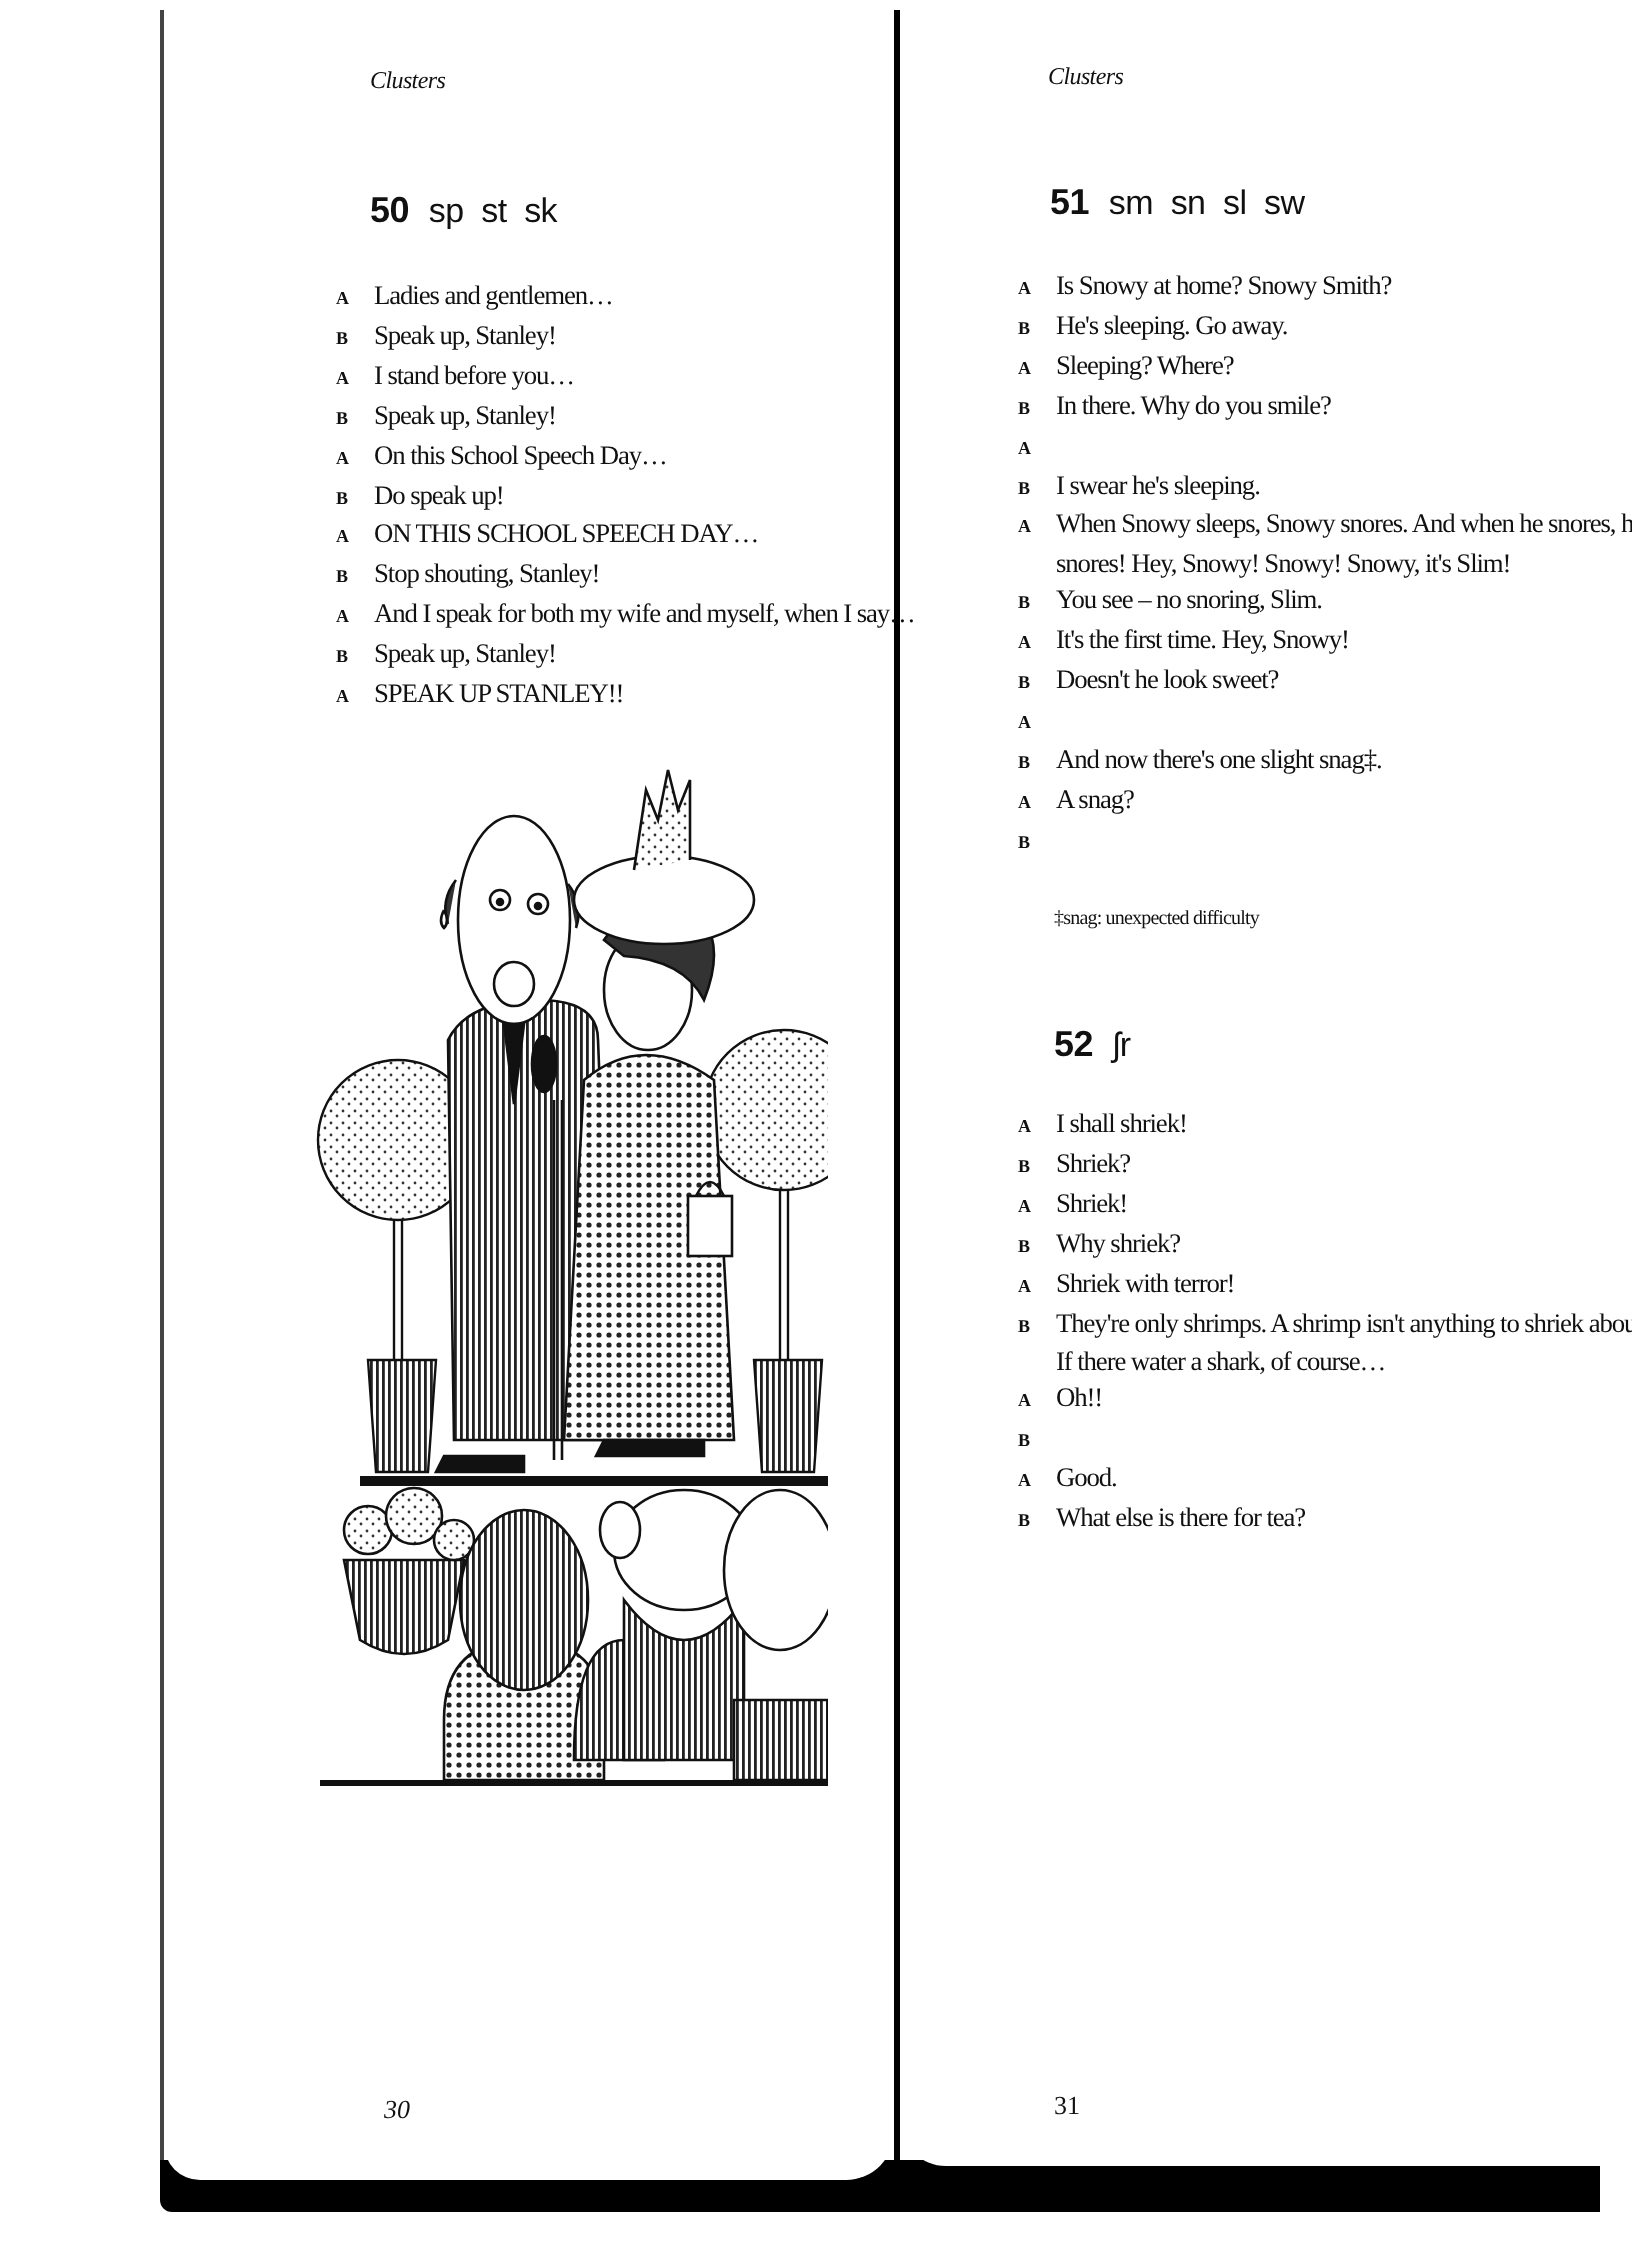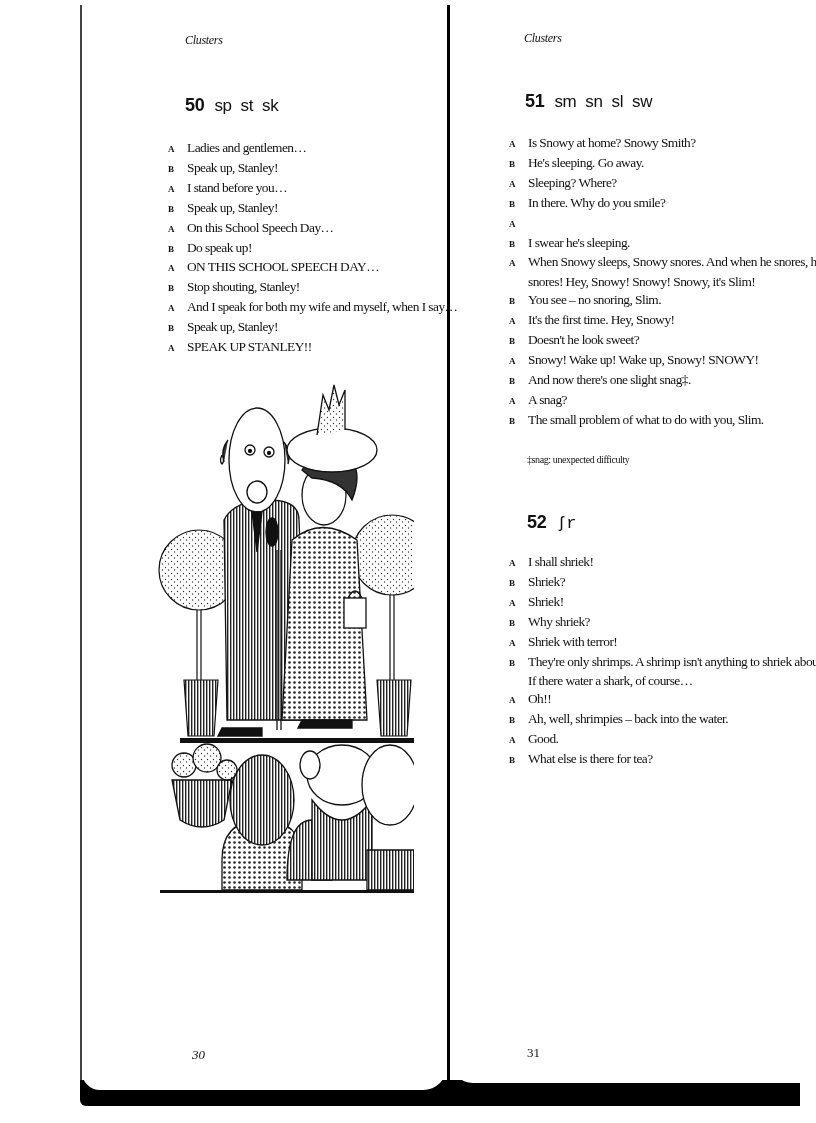--- a/index.html
+++ b/index.html
@@ -214,40 +214,38 @@
   <li>
       <span class="spk">A</span>
       <span class="txt">It's the first time. Hey, Snowy!</span>
     </li>
   <li>
       <span class="spk">B</span>
       <span class="txt">Doesn't he look sweet?</span>
     </li>
   <li>
       <span class="spk">A</span>
-      <span class="txt">Snowy! Wake up! Wake up, Snowy! SNOWY!</span>
     </li>
   <li>
       <span class="spk">B</span>
       <span class="txt">And now there's one slight snag‡.</span>
     </li>
   <li>
       <span class="spk">A</span>
       <span class="txt">A  snag?</span>
     </li>
   <li>
       <span class="spk">B</span>
-      <span class="txt">The small problem of what to do with you, Slim.</span>
     </li>
 </ul>
 
 <div class="abs footnote" style="left:527px;top:454px;">‡snag:  unexpected difficulty</div>
 
 <div class="abs section-title" style="left:527px;top:512px;">
-  <span class="num">52</span><span style="font-family:Liberation Mono, monospace;text-align:center;">ʃr</span>
+  <span class="num">52</span><span style="font-family:Liberation Sans, sans-serif;text-align:center;">ʃr</span>
 </div>
 
 <ul class="abs dialogue" style="left:509px;top:553px;">
   <li>
       <span class="spk">A</span>
       <span class="txt">I shall shriek!</span>
     </li>
   <li>
       <span class="spk">B</span>
       <span class="txt">Shriek?</span>
@@ -270,21 +268,20 @@
     </li>
   <li class="cont">
       <span class="txt">If there water a shark, of course…</span>
     </li>
   <li>
       <span class="spk">A</span>
       <span class="txt">Oh!!</span>
     </li>
   <li>
       <span class="spk">B</span>
-      <span class="txt">Ah, well, shrimpies – back into the water.</span>
     </li>
   <li>
       <span class="spk">A</span>
       <span class="txt">Good.</span>
     </li>
   <li>
       <span class="spk">B</span>
       <span class="txt">What else is there for tea?</span>
     </li>
 </ul>

